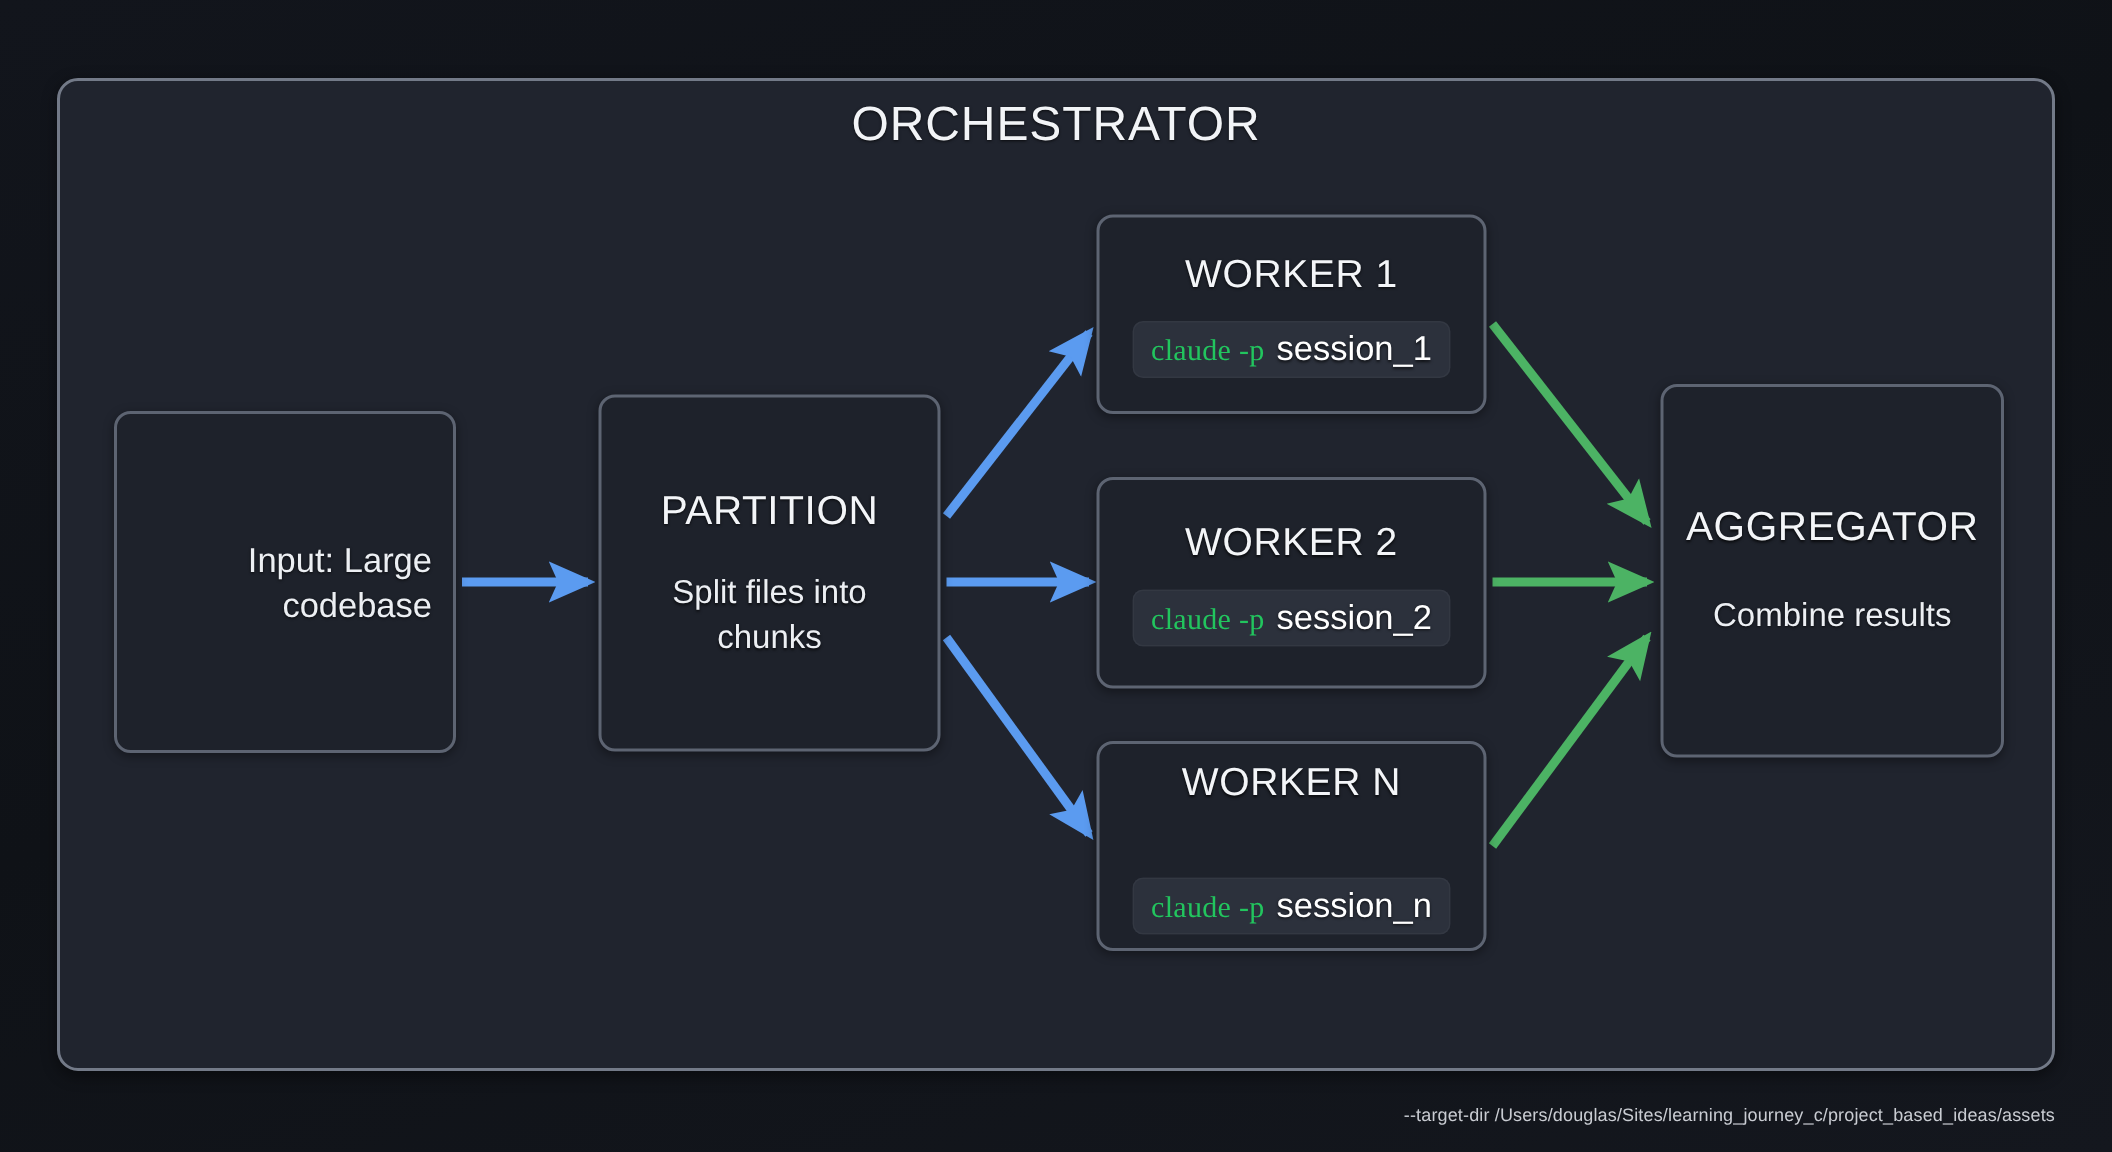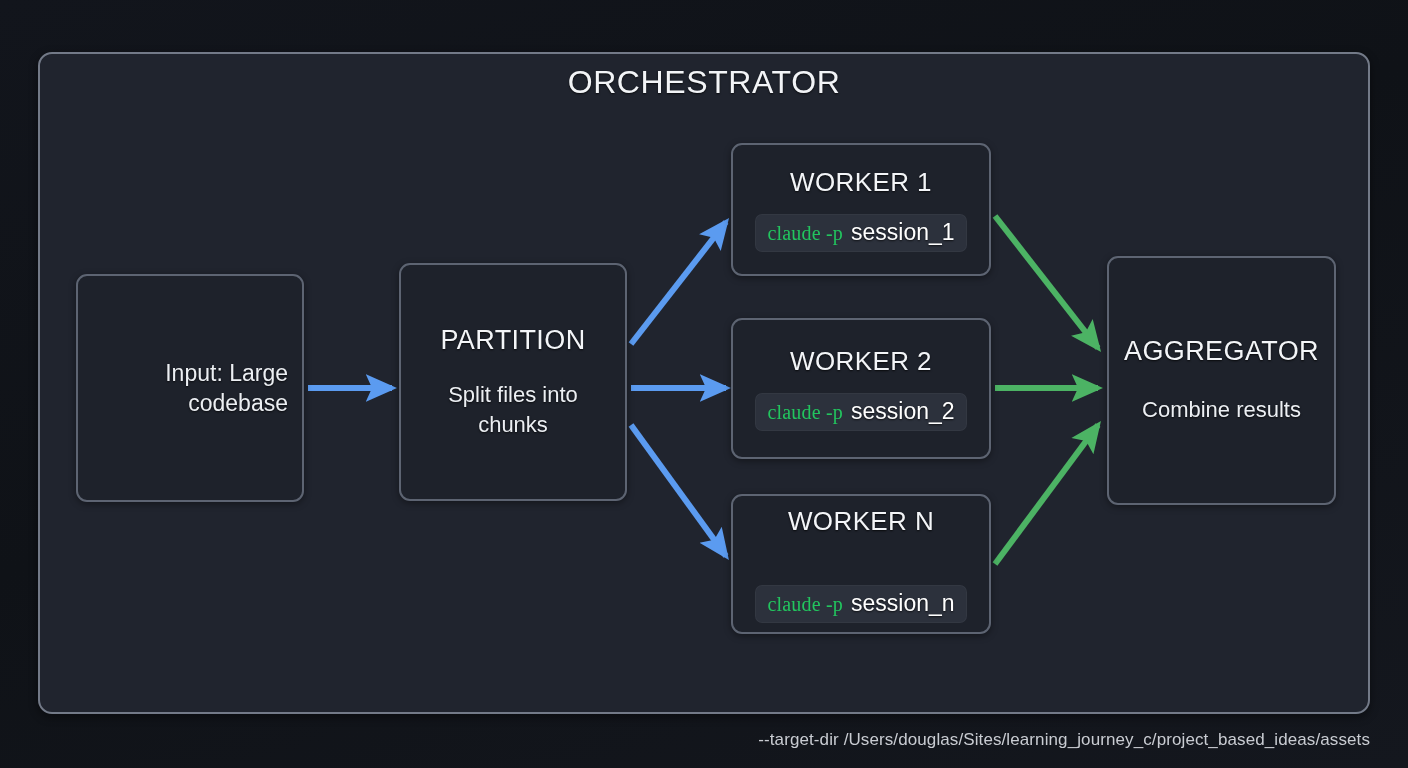--- a/index.html
+++ b/index.html
@@ -121,21 +121,21 @@
     width: 1408px;
     height: 768px;
     pointer-events: none;
   }
 
   
   .footer-path {
     position: absolute;
     right: 38px;
     bottom: 18px;
-    font-size: 17px;
+    font-size: 12px;
     color: #c9ccd2;
     letter-spacing: 0.1px;
   }
 </style>
 </head>
 <body>
 
 <div id="stage">
 
   <div class="orchestrator">

